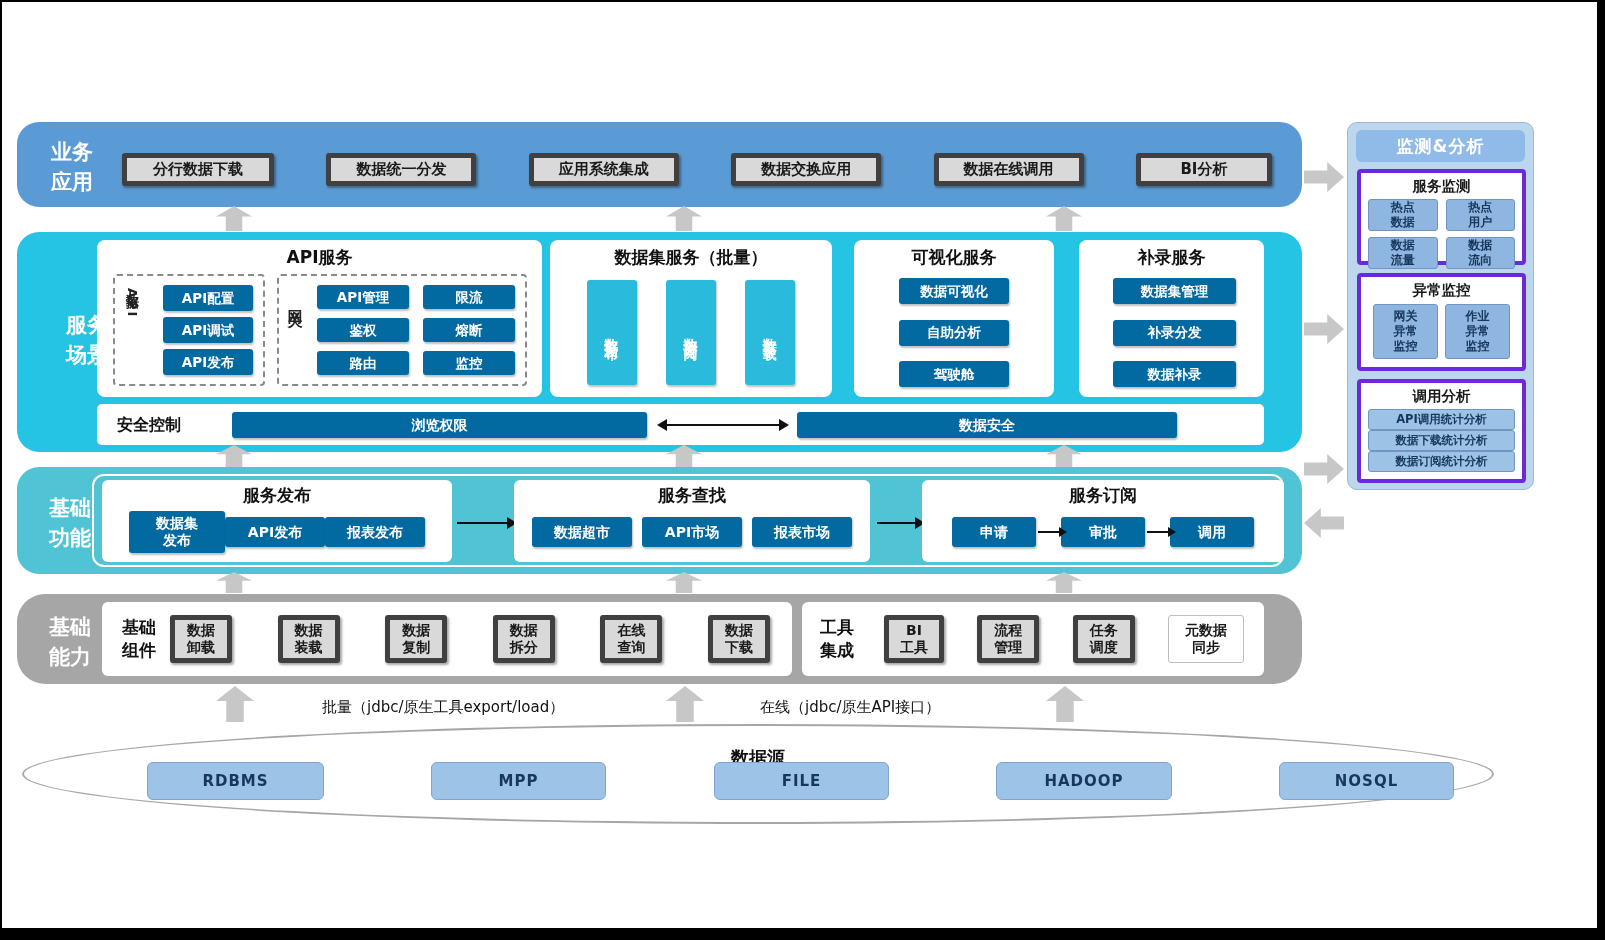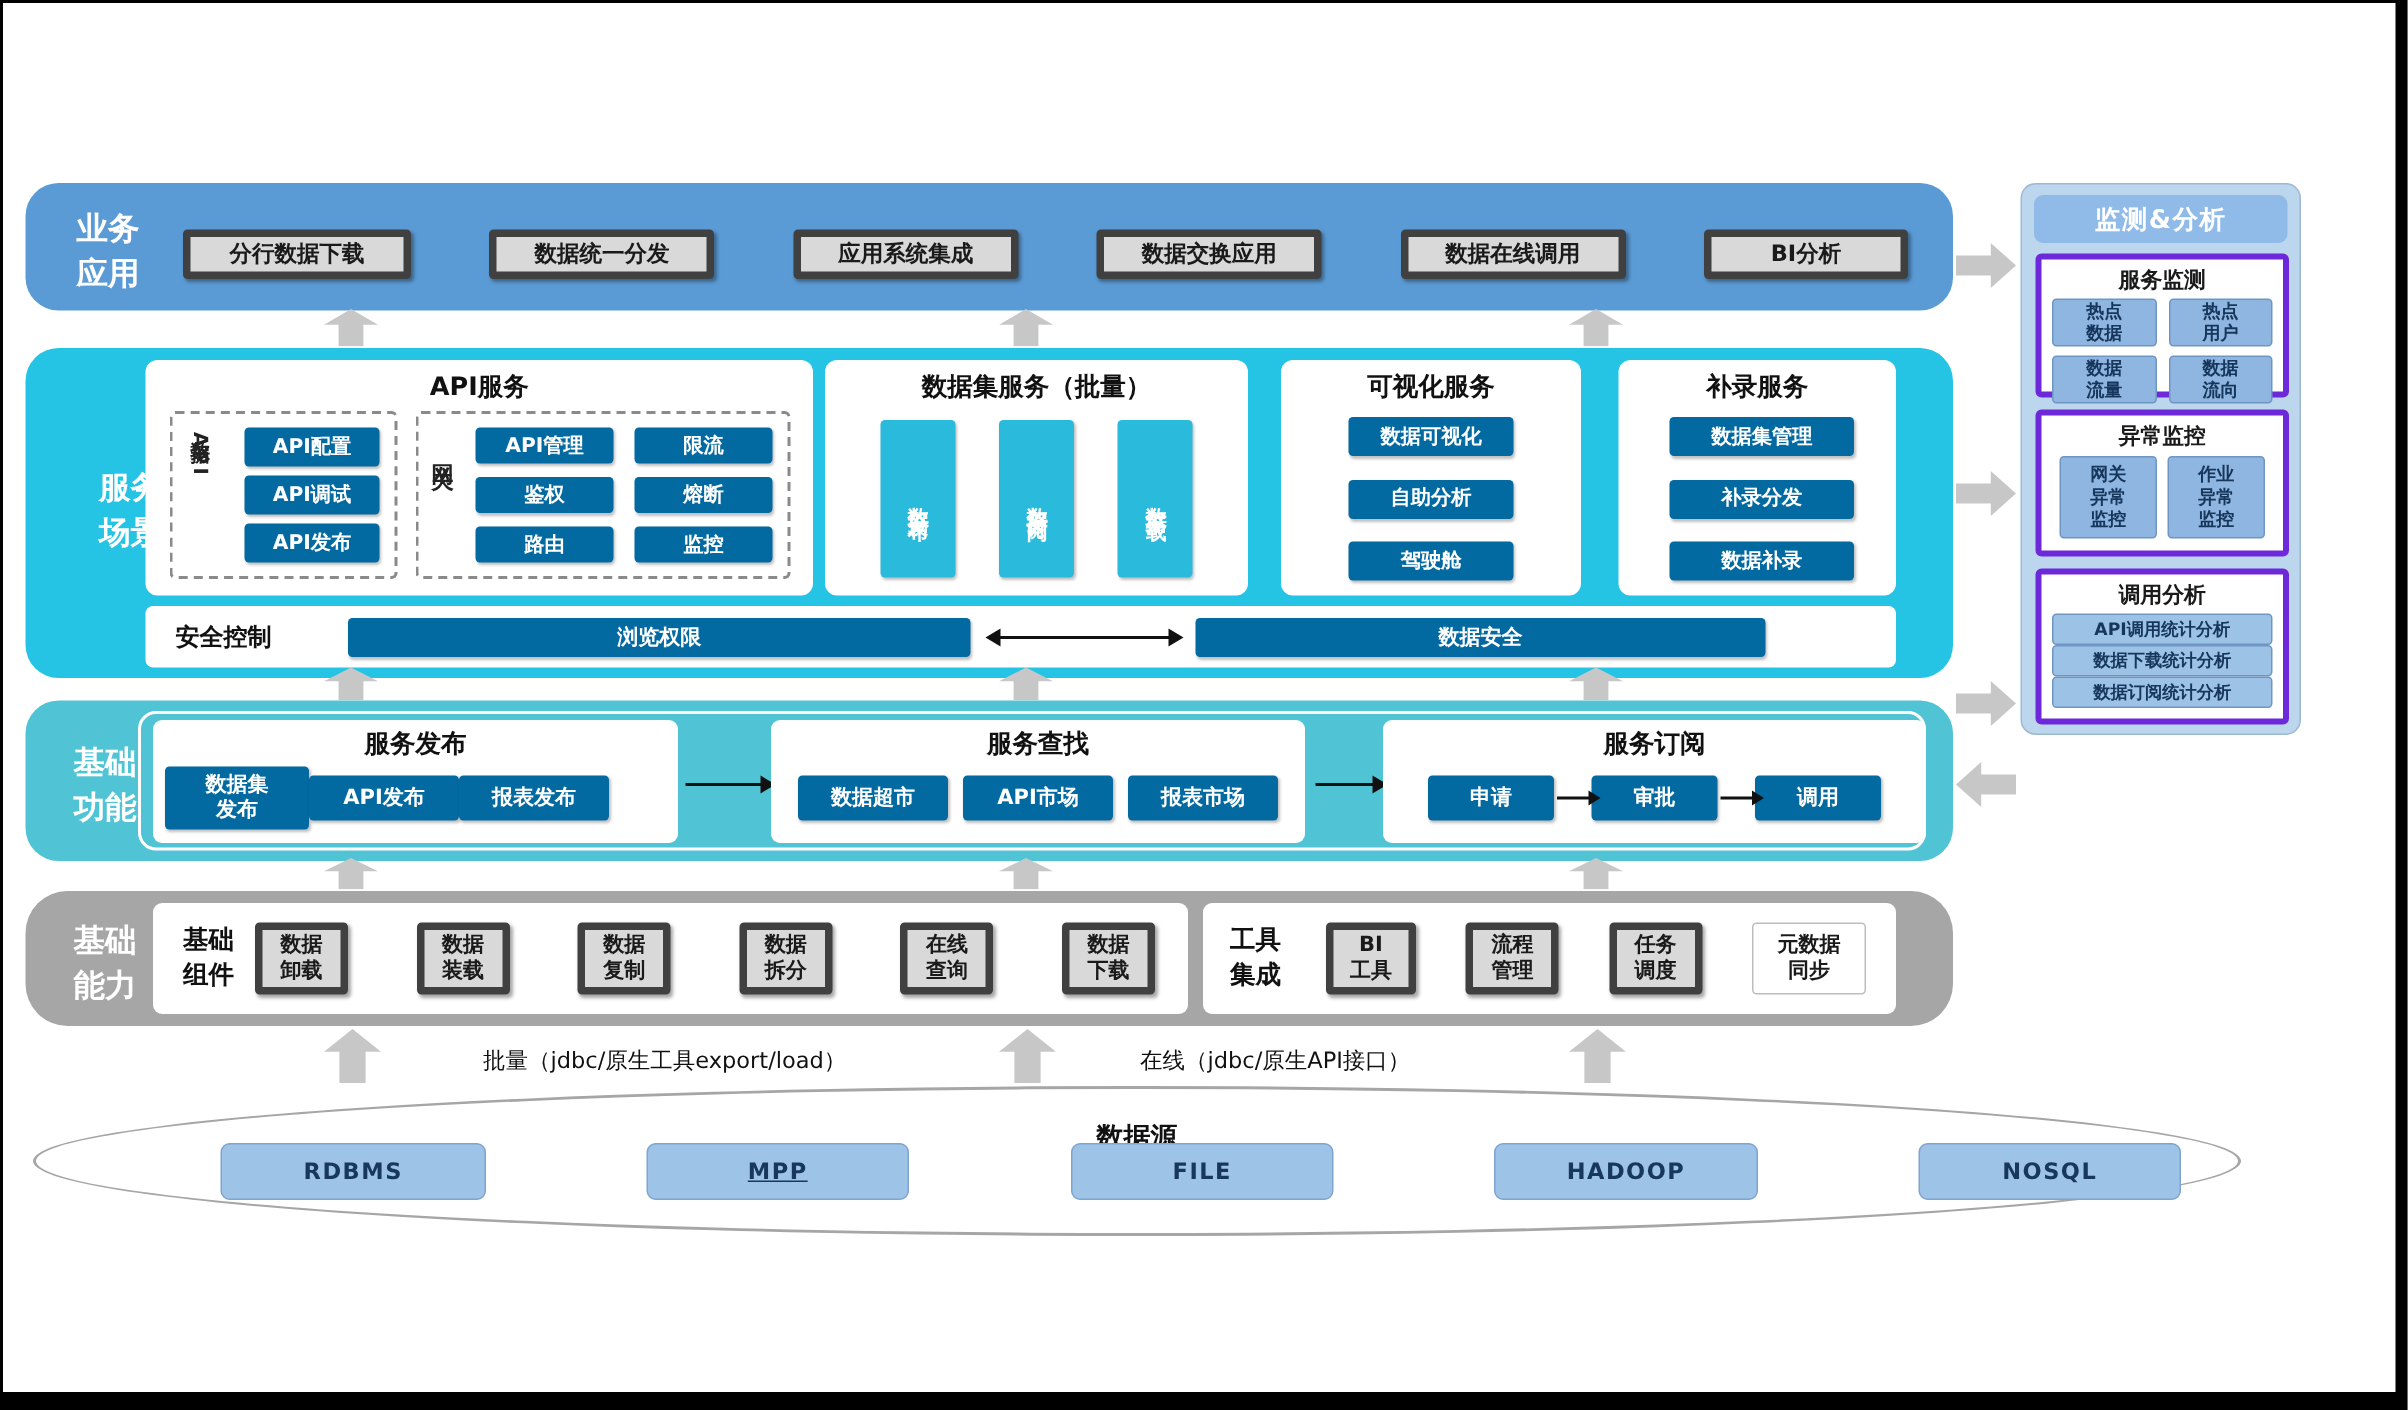--- a/index.html
+++ b/index.html
@@ -143,21 +143,21 @@
   <div class="block-up" style="left:664px;top:443px;width:36px;height:22px;"></div>
   <div class="block-up" style="left:1044px;top:443px;width:36px;height:22px;"></div>
 
   <div class="band" style="left:15px;top:465px;width:1285px;height:107px;background:#50C4D4;">
     <div class="band-label" style="left:20px;top:26px;width:66px;">基础
 功能</div>
     <div class="abs" style="left:75px;top:7px;width:1192px;height:93px;border:2px solid #fff;border-radius:12px;"></div>
 
     <div class="white-box" style="left:85px;top:13px;width:350px;height:82px;border-radius:6px;">
       <div class="box-title" style="padding-top:4px;">服务发布</div>
-      <div class="abs" style="left:8px;right:8px;top:28px;bottom:6px;display:flex;align-items:center;justify-content:flex-start;">
+      <div class="abs" style="left:8px;right:8px;top:28px;bottom:6px;display:flex;align-items:center;justify-content:center;">
         <div class="cyan-btn" style="width:96px;height:42px;font-size:14px;">数据集
 发布</div>
         <div class="cyan-btn" style="width:100px;height:30px;font-size:14px;">API发布</div>
         <div class="cyan-btn" style="width:100px;height:30px;font-size:14px;">报表发布</div>
       </div>
     </div>
 
     <div class="h-arrow" style="left:440px;top:55px;width:52px;"></div>
 
     <div class="white-box" style="left:497px;top:13px;width:356px;height:82px;border-radius:6px;">
@@ -228,21 +228,21 @@
 
   <div class="block-up" style="left:214px;top:684px;width:38px;height:36px;"></div>
   <div class="block-up" style="left:664px;top:684px;width:38px;height:36px;"></div>
   <div class="block-up" style="left:1044px;top:684px;width:38px;height:36px;"></div>
   <div class="connector-text" style="left:320px;top:696px;">批量（jdbc/原生工具export/load）</div>
   <div class="connector-text" style="left:758px;top:696px;">在线（jdbc/原生API接口）</div>
 
   <div class="abs" style="left:20px;top:722px;width:1472px;height:100px;background:#fff;border:2px solid #A6A6A6;border-radius:50%;">
     <div class="abs" style="left:0;right:0;top:7px;text-align:center;font-size:18px;font-weight:bold;color:#111;margin-top:13px;">数据源</div>
     <div class="ds-btn" style="left:123px;top:36px;width:177px;height:38px;">RDBMS</div>
-    <div class="ds-btn" style="left:407px;top:36px;width:175px;height:38px;text-decoration:underline;">MPP</div>
+    <div class="ds-btn" style="left:407px;top:36px;width:175px;height:38px;">MPP</div>
     <div class="ds-btn" style="left:690px;top:36px;width:175px;height:38px;">FILE</div>
     <div class="ds-btn" style="left:972px;top:36px;width:176px;height:38px;">HADOOP</div>
     <div class="ds-btn" style="left:1255px;top:36px;width:175px;height:38px;">NOSQL</div>
   </div>
 
   <div class="block-right" style="left:1302px;top:160px;width:40px;height:30px;"></div>
   <div class="block-right" style="left:1302px;top:312px;width:40px;height:30px;"></div>
   <div class="block-right" style="left:1302px;top:452px;width:40px;height:30px;"></div>
   <div class="block-left" style="left:1302px;top:506px;width:40px;height:30px;"></div>
 

